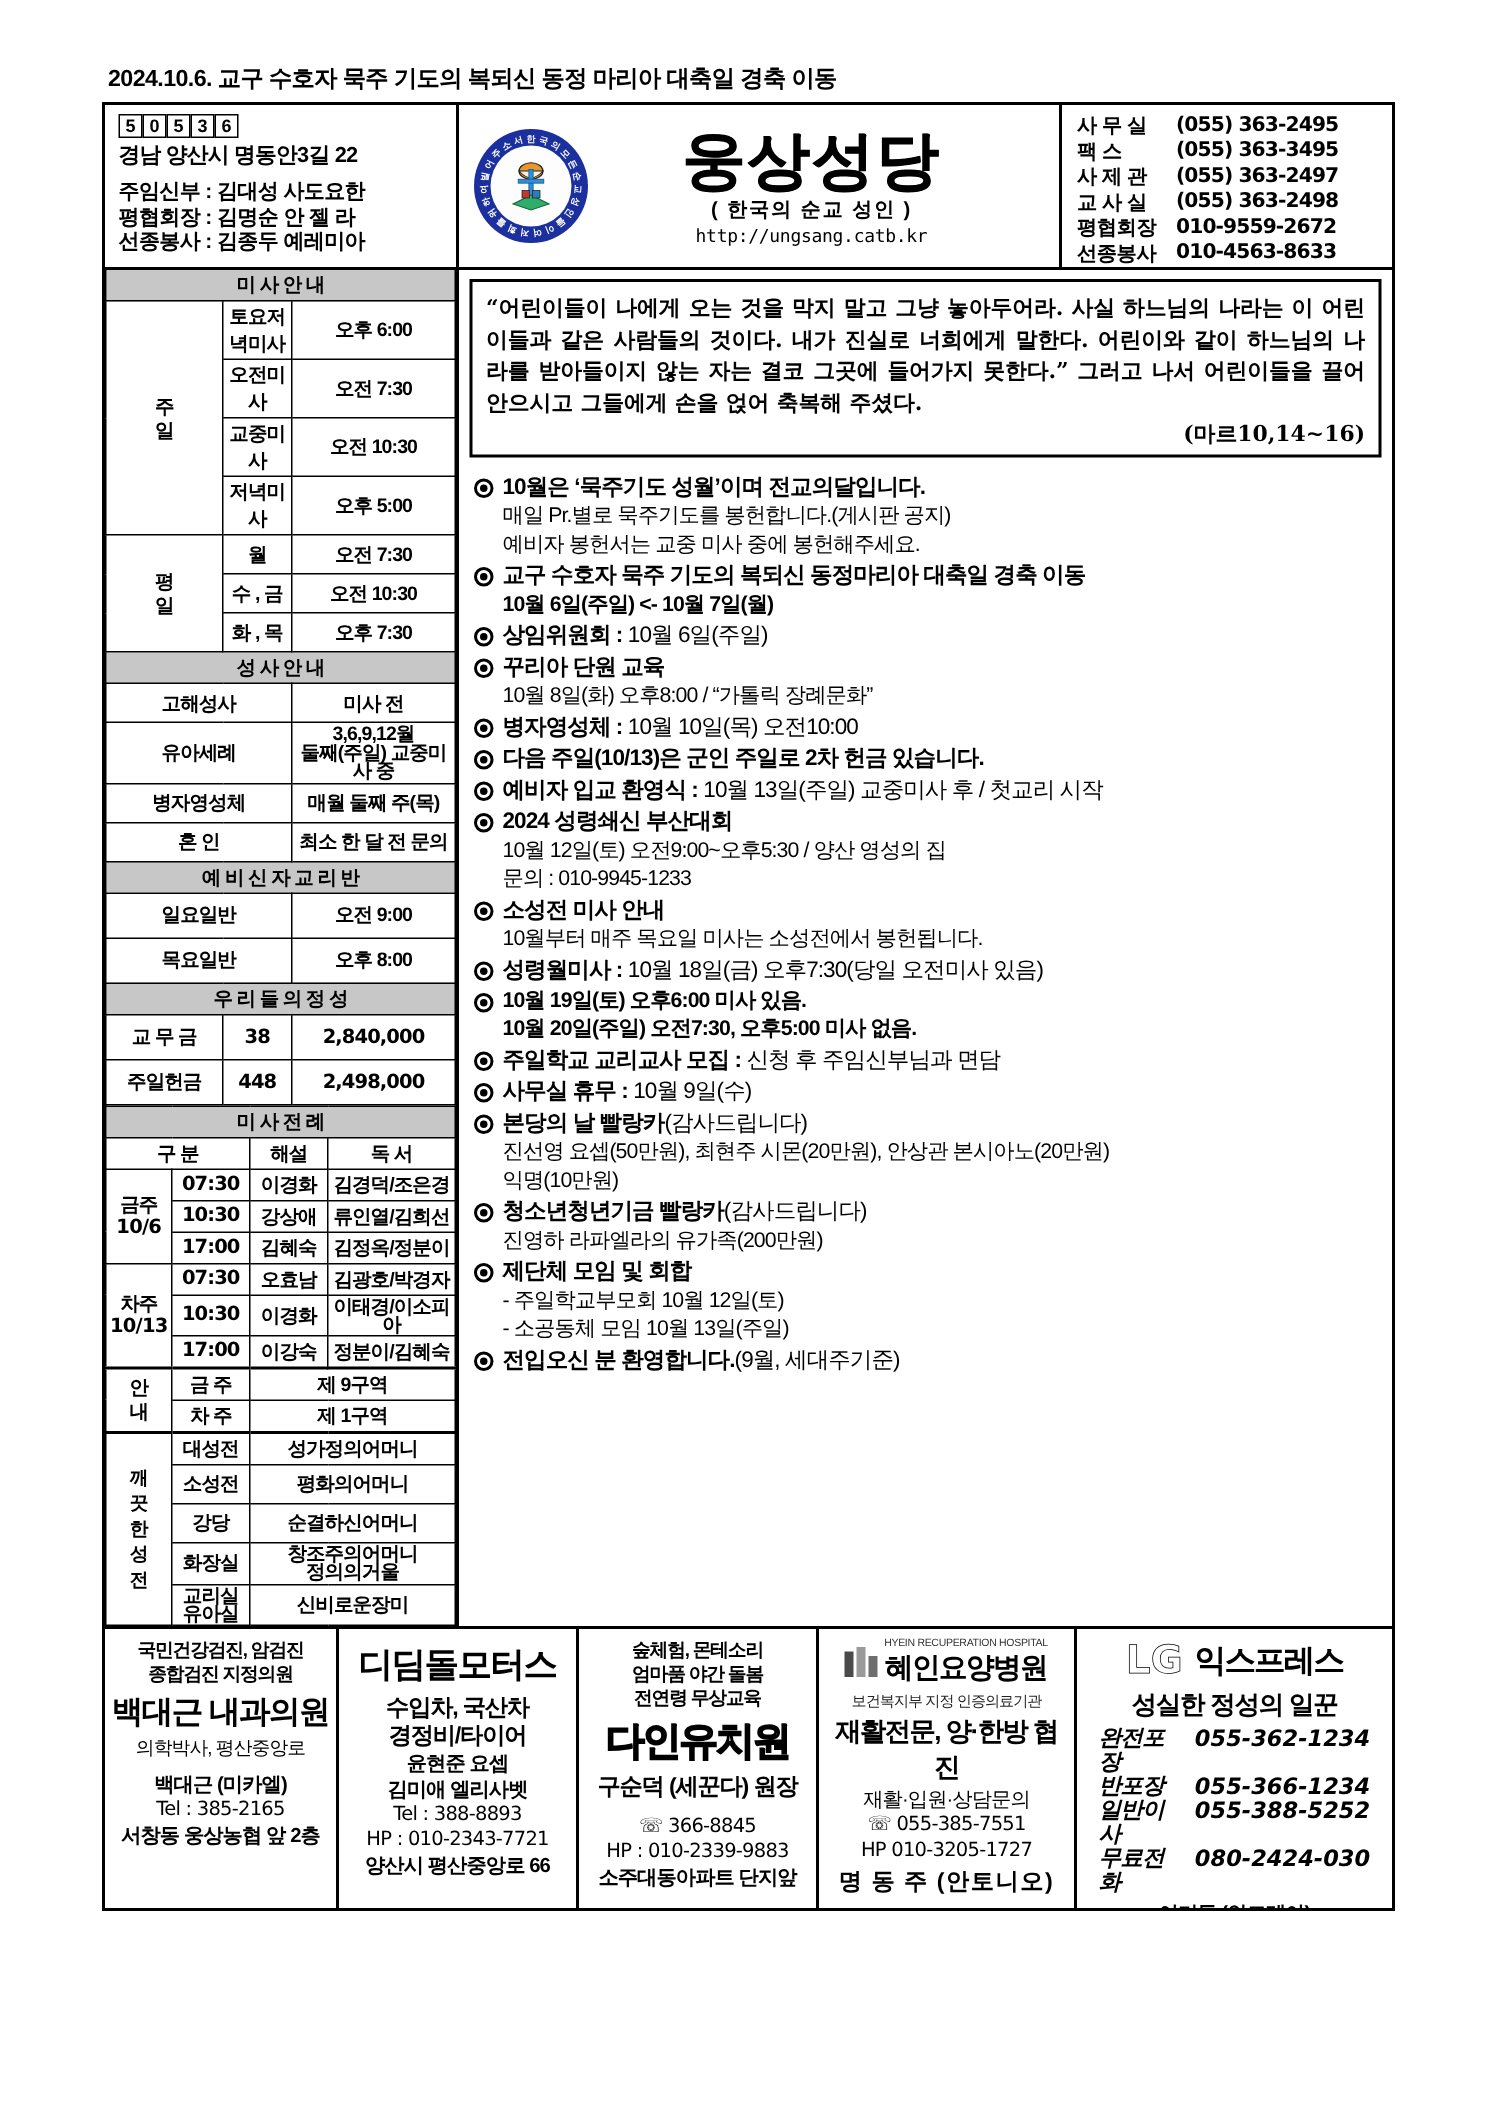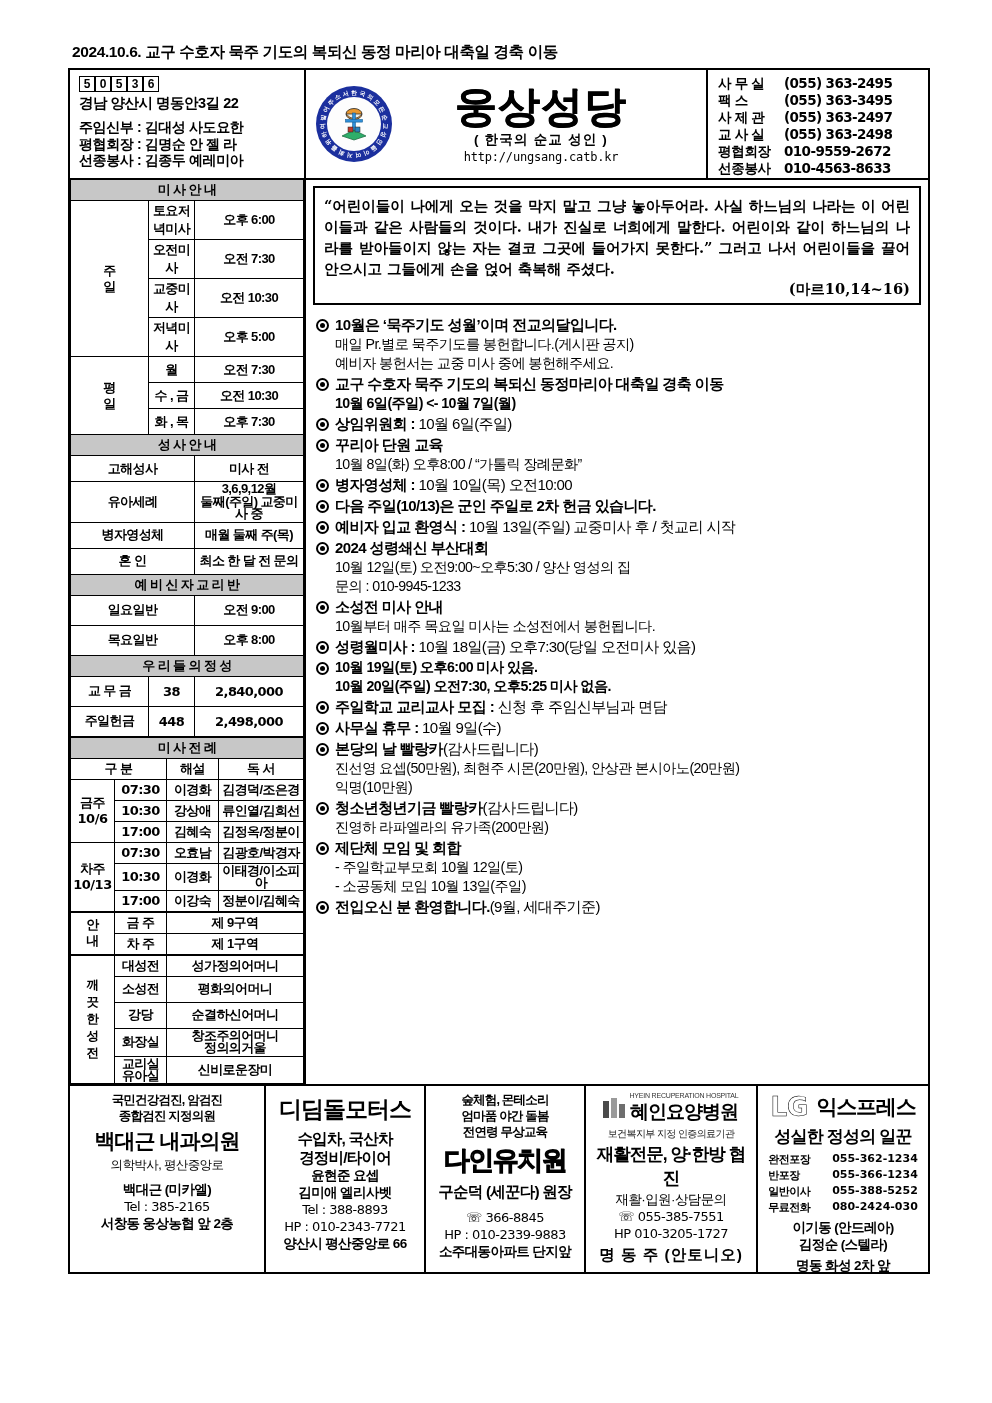--- a/index.html
+++ b/index.html
@@ -118,21 +118,21 @@
   }
   .ann-body { flex: 1; }
   .ann-head { font-size: 15px; font-weight: 700; letter-spacing: -0.6px; line-height: 20px; }
   .ann-head .lt { font-weight: 400; }
   .ann-sub { font-size: 14.2px; font-weight: 400; letter-spacing: -0.6px; line-height: 19px; }
 
   
   .ads { display: flex; border: 2px solid #000; border-top: none; height: 188px; }
   .ad { border-right: 2px solid #000; padding: 6px 4px; text-align: center; overflow: hidden; }
   .ad:last-child { border-right: none; }
-  .ad1 { width: 196px; }
+  .ad1 { width: 156px; }
   .ad2 { width: 160px; }
   .ad3 { width: 160px; }
   .ad4 { width: 172px; }
   .ad5 { flex: 1; }
 
   .ad-top { font-size: 12.5px; font-weight: 700; letter-spacing: -0.8px; line-height: 16px; }
   .ad-name { font-size: 21px; font-weight: 700; letter-spacing: -1px; margin: 3px 0 2px; }
   .ad-name2 { font-size: 23px; font-weight: 700; letter-spacing: -1px; margin: 2px 0 4px; }
   .ad-mid { font-size: 12.5px; letter-spacing: -0.6px; line-height: 16px; }
   .ad-mid-b { font-size: 15.5px; font-weight: 700; letter-spacing: -0.8px; line-height: 19px; }
@@ -151,21 +151,21 @@
   .hyein-bars i:nth-child(2) { height: 20px; background:#9a9a9a; }
   .hyein-bars i:nth-child(3) { height: 14px; background:#6e6e6e; }
   .hyein-en { font-size: 7px; letter-spacing: -0.2px; color:#333; text-align:left; }
   .hyein-kr { font-size: 19px; font-weight: 700; letter-spacing: -1px; }
   .hyein-cert { font-size: 10px; letter-spacing: -0.6px; color:#222; margin: 2px 0 1px; }
   .hyein-main { font-size: 17.5px; font-weight: 700; letter-spacing: -1px; }
   .lg-head { display:flex; align-items:center; justify-content:center; gap:8px; margin-bottom: 2px;}
   .lg-mark { font-size: 26px; font-weight: 700; letter-spacing: 0px; -webkit-text-stroke: 0.5px #000; color:#fff; font-family:"DejaVu Sans", sans-serif;}
   .lg-kr { font-size: 21px; font-weight: 700; letter-spacing: -1.2px; }
   .lg-slogan { font-size: 17px; font-weight: 700; letter-spacing: -0.8px; margin: 3px 0 3px; }
-  .lg-rows { font-size: 11px; line-height: 16px; letter-spacing: -0.5px; font-weight: 700; }
+  .lg-rows { font-size: 15px; line-height: 16px; letter-spacing: -0.5px; font-weight: 700; font-style: italic; }
   .lg-rows .r { display: flex; justify-content: center; gap: 8px; }
   .lg-rows .r b { width: 56px; text-align: left; font-weight: 700; }
   .lg-rows .r span { font-family: "DejaVu Sans", sans-serif; letter-spacing: 0px; }
 </style>
 </head>
 <body>
 
 <div class="page">
 
   <div class="top-line">2024.10.6.  교구 수호자 묵주 기도의 복되신 동정 마리아 대축일 경축 이동</div>
@@ -532,21 +532,21 @@
           <div class="ann-item">
             <div class="bullet"></div>
             <div class="ann-body">
               <div class="ann-head">성령월미사 :<span class="lt"> 10월 18일(금) 오후7:30(당일 오전미사 있음)</span></div>
             </div>
           </div>
           <div class="ann-item">
             <div class="bullet"></div>
             <div class="ann-body">
               <div class="ann-sub" style="font-weight: 700;">10월 19일(토) 오후6:00 미사 있음.</div>
-              <div class="ann-sub" style="font-weight: 700;">10월 20일(주일) 오전7:30, 오후5:25 미사 없음.</div>
+              <div class="ann-sub" style="font-weight: 700;">10월 20일(주일) 오전7:30, 오후5:00 미사 없음.</div>
             </div>
           </div>
           <div class="ann-item">
             <div class="bullet"></div>
             <div class="ann-body">
               <div class="ann-head">주일학교 교리교사 모집 :<span class="lt"> 신청 후 주임신부님과 면담</span></div>
             </div>
           </div>
           <div class="ann-item">
             <div class="bullet"></div>

